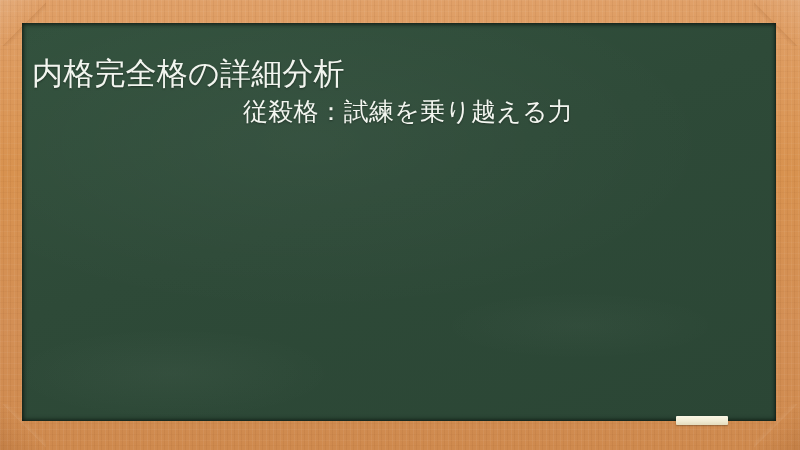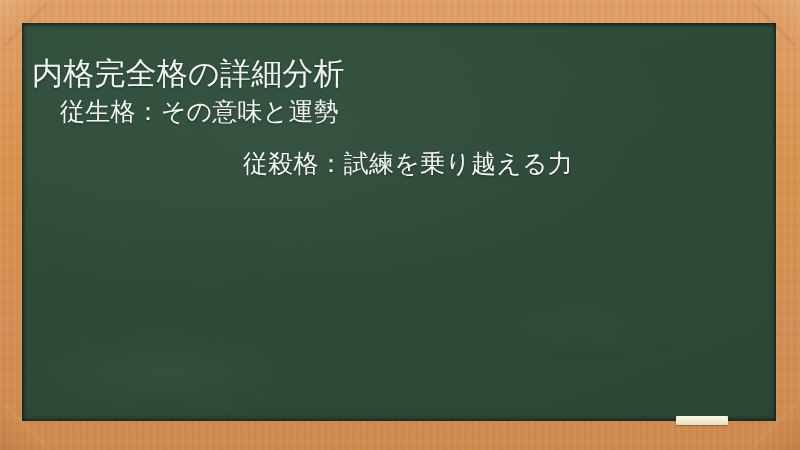--- a/index.html
+++ b/index.html
@@ -158,21 +158,20 @@
   </div>
 
   <div class="board">
     <div class="board-dust"></div>
 
     <div class="content">
 
       <h1 class="slide-title">内格完全格の詳細分析</h1>
 
       <ul class="bullet-list">
-        <li class="bullet-item">従生格：その意味と運勢</li>
         <li class="bullet-item">従殺格：試練を乗り越える力</li>
       </ul>
 
     </div>
   </div>
 
   <div class="chalk-piece"></div>
 
 </div>
 

